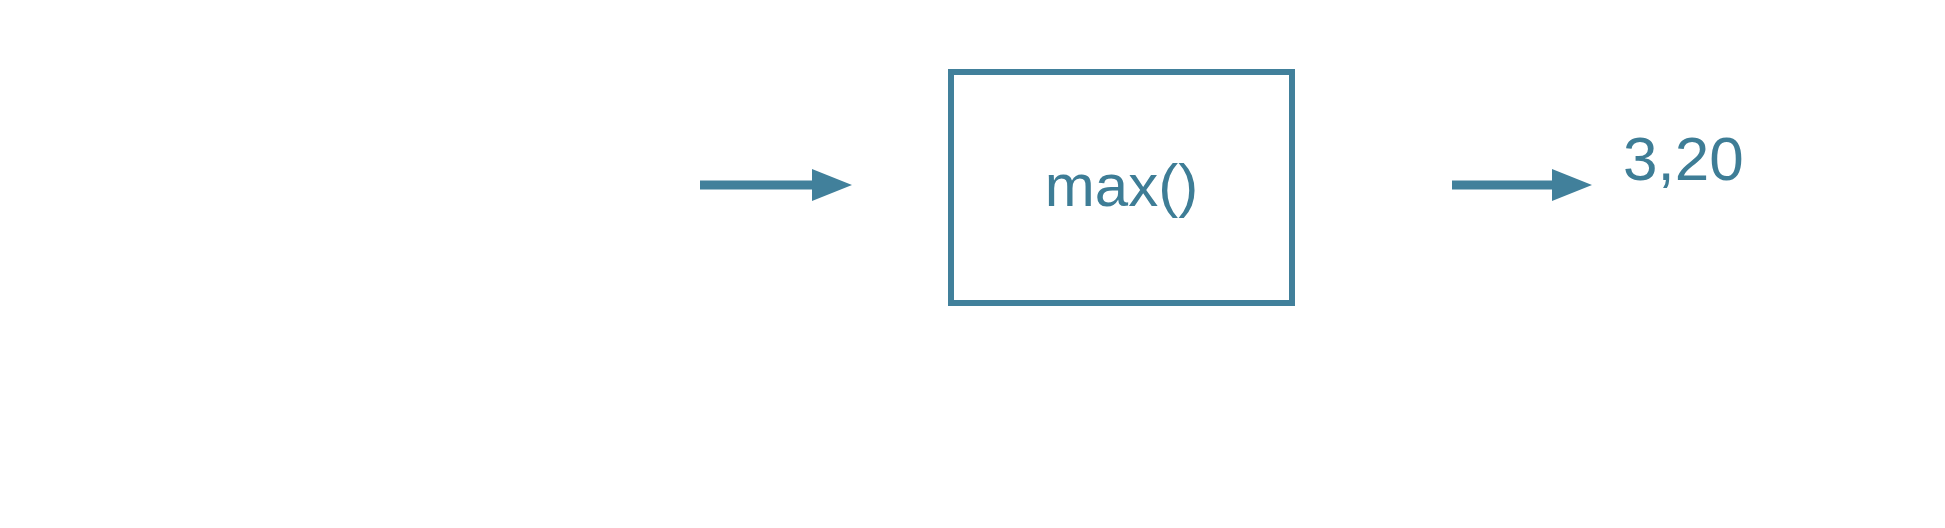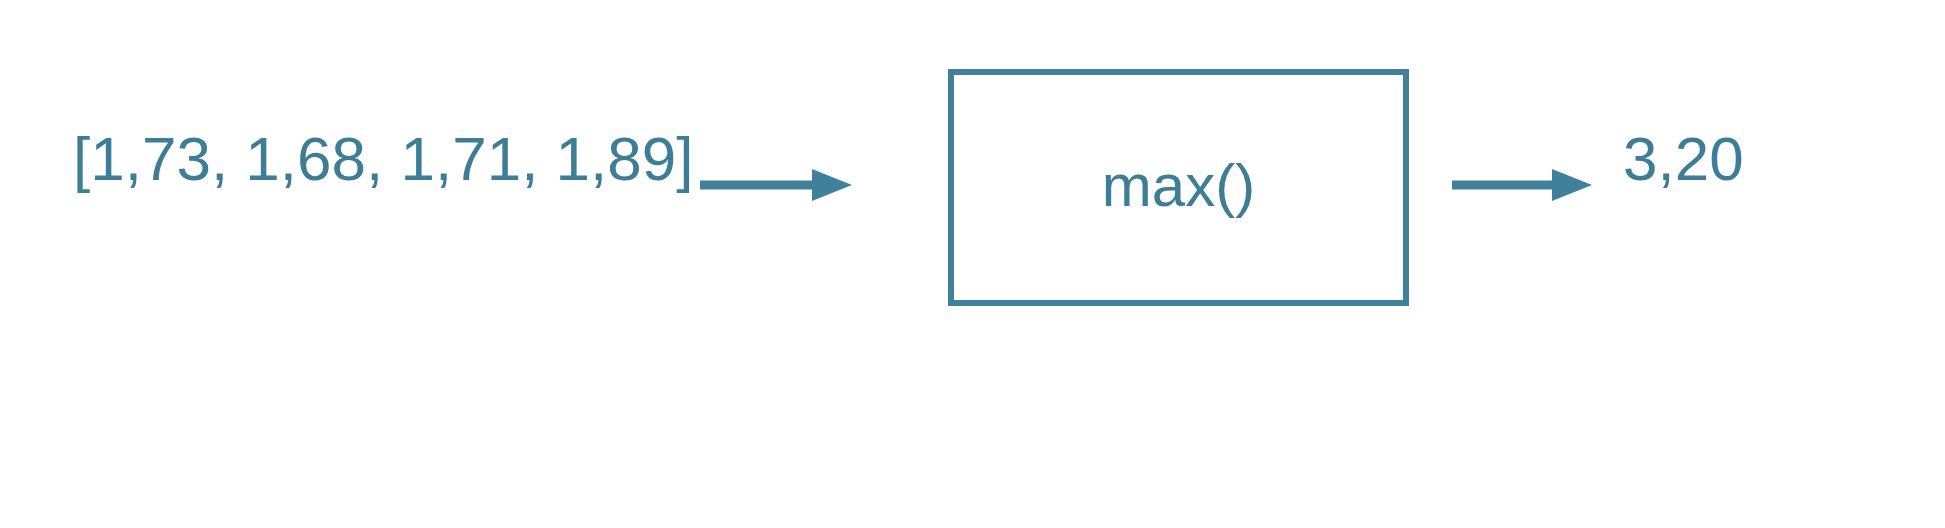--- a/index.html
+++ b/index.html
@@ -45,21 +45,21 @@
     top: 165px;
     width: 140px;
   }
   .arrow svg { display: block; width: 100%; height: 100%; }
 
   
   #process-box {
     position: absolute;
     left: 948px;
     top: 69px;
-    width: 461px;
+    width: 347px;
     height: 237px;
     box-sizing: border-box;
     border: 6px solid #41809B;
     background: #ffffff;
     display: flex;
     align-items: center;
     justify-content: center;
   }
   #process-label {
     font-size: 60px;
@@ -77,21 +77,20 @@
     line-height: 1;
     color: #3E7D96;
     white-space: pre;
   }
 </style>
 </head>
 <body>
 
 <div id="canvas">
 
-  <div id="input-list">[1,73, 1,68, 1,71, 1,89]</div>
 
   <div class="arrow" id="arrow-in">
     <svg viewBox="0 0 152 40" preserveAspectRatio="none" aria-hidden="true">
       <rect x="0" y="15.5" width="117" height="9" fill="#41809B"></rect>
       <polygon points="112,4 152,20 112,36" fill="#41809B"></polygon>
     </svg>
   </div>
 
   <div id="process-box">
     <span id="process-label">max()</span>

